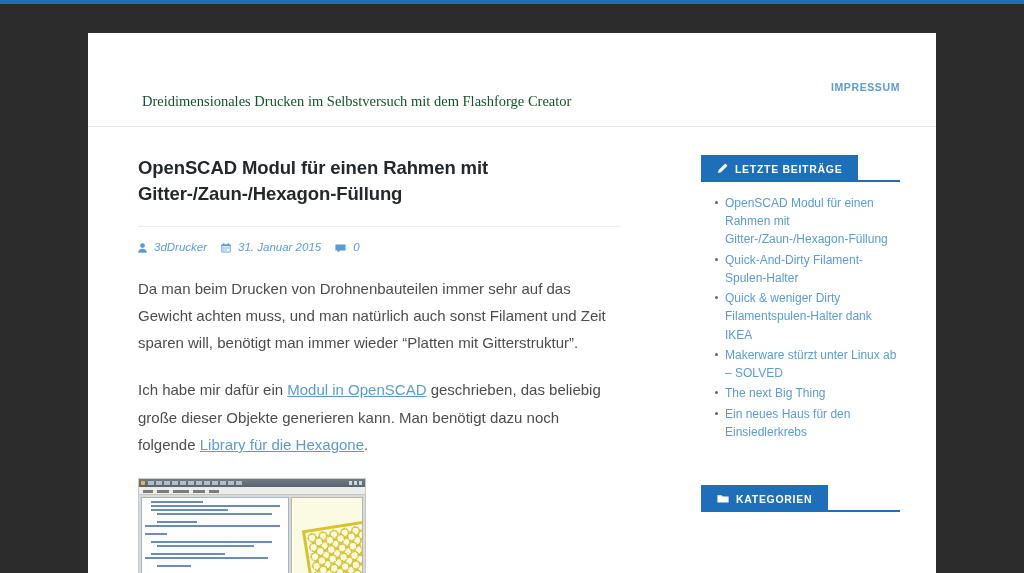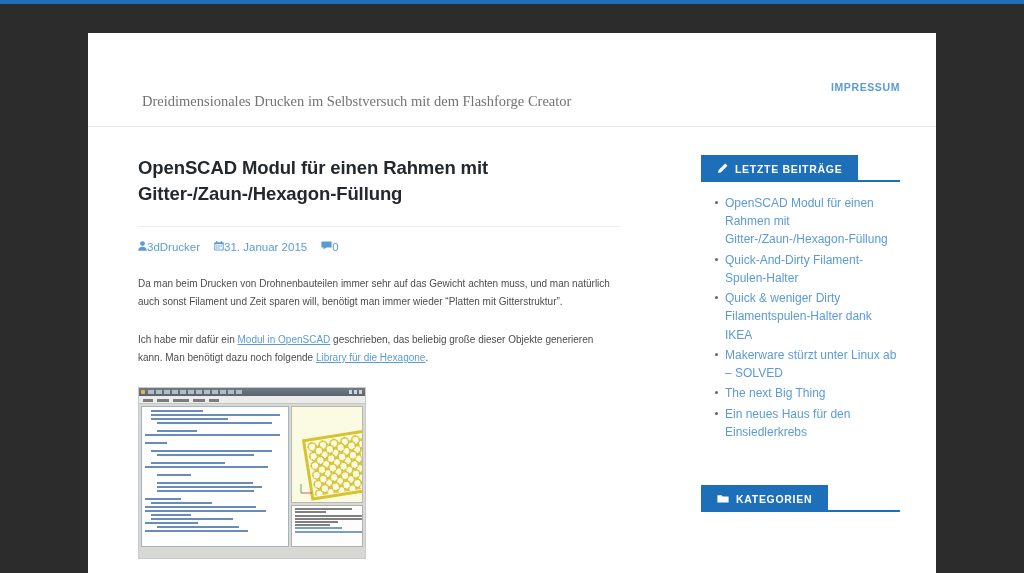--- a/index.html
+++ b/index.html
@@ -35,21 +35,21 @@
     font-size: 25px;
     font-weight: bold;
     color: #23282d;
     letter-spacing: -0.2px;
   }
   #site-tagline {
     position: absolute;
     left: 54px; top: 60px;
     font-family: "Liberation Serif", serif;
     font-size: 14.5px;
-    color: #737373;
+    color: #14532d;
   }
   #impressum {
     position: absolute;
     right: 36px; top: 48px;
     font-size: 10.5px;
     font-weight: bold;
     letter-spacing: 0.6px;
     color: #5b9bd5;
     text-decoration: none;
     cursor: pointer;
@@ -84,24 +84,24 @@
     margin-bottom: 14px;
   }
   #meta {
     font-size: 11.5px;
     color: #5b9bd5;
     margin-bottom: 22px;
     display: flex;
     align-items: center;
     gap: 5px;
   }
-  #meta .mi { display:inline-flex; align-items:flex-start; gap:0; margin-right:9px; }
+  #meta .mi { display:inline-flex; align-items:flex-end; gap:7px; margin-right:9px;font-style:italic; }
   #meta svg { display:block; }
   .para {
-    font-size: 10px;
+    font-size: 15px;
     color: #4d4d4d;
     line-height: 1.82;
     width: 478px;
     margin: 0 0 20px 0;
   }
   .para a { color: #5b9bd5; text-decoration: underline; }
   
   #shot {
     position: relative;
     width: 228px; height: 172px;

